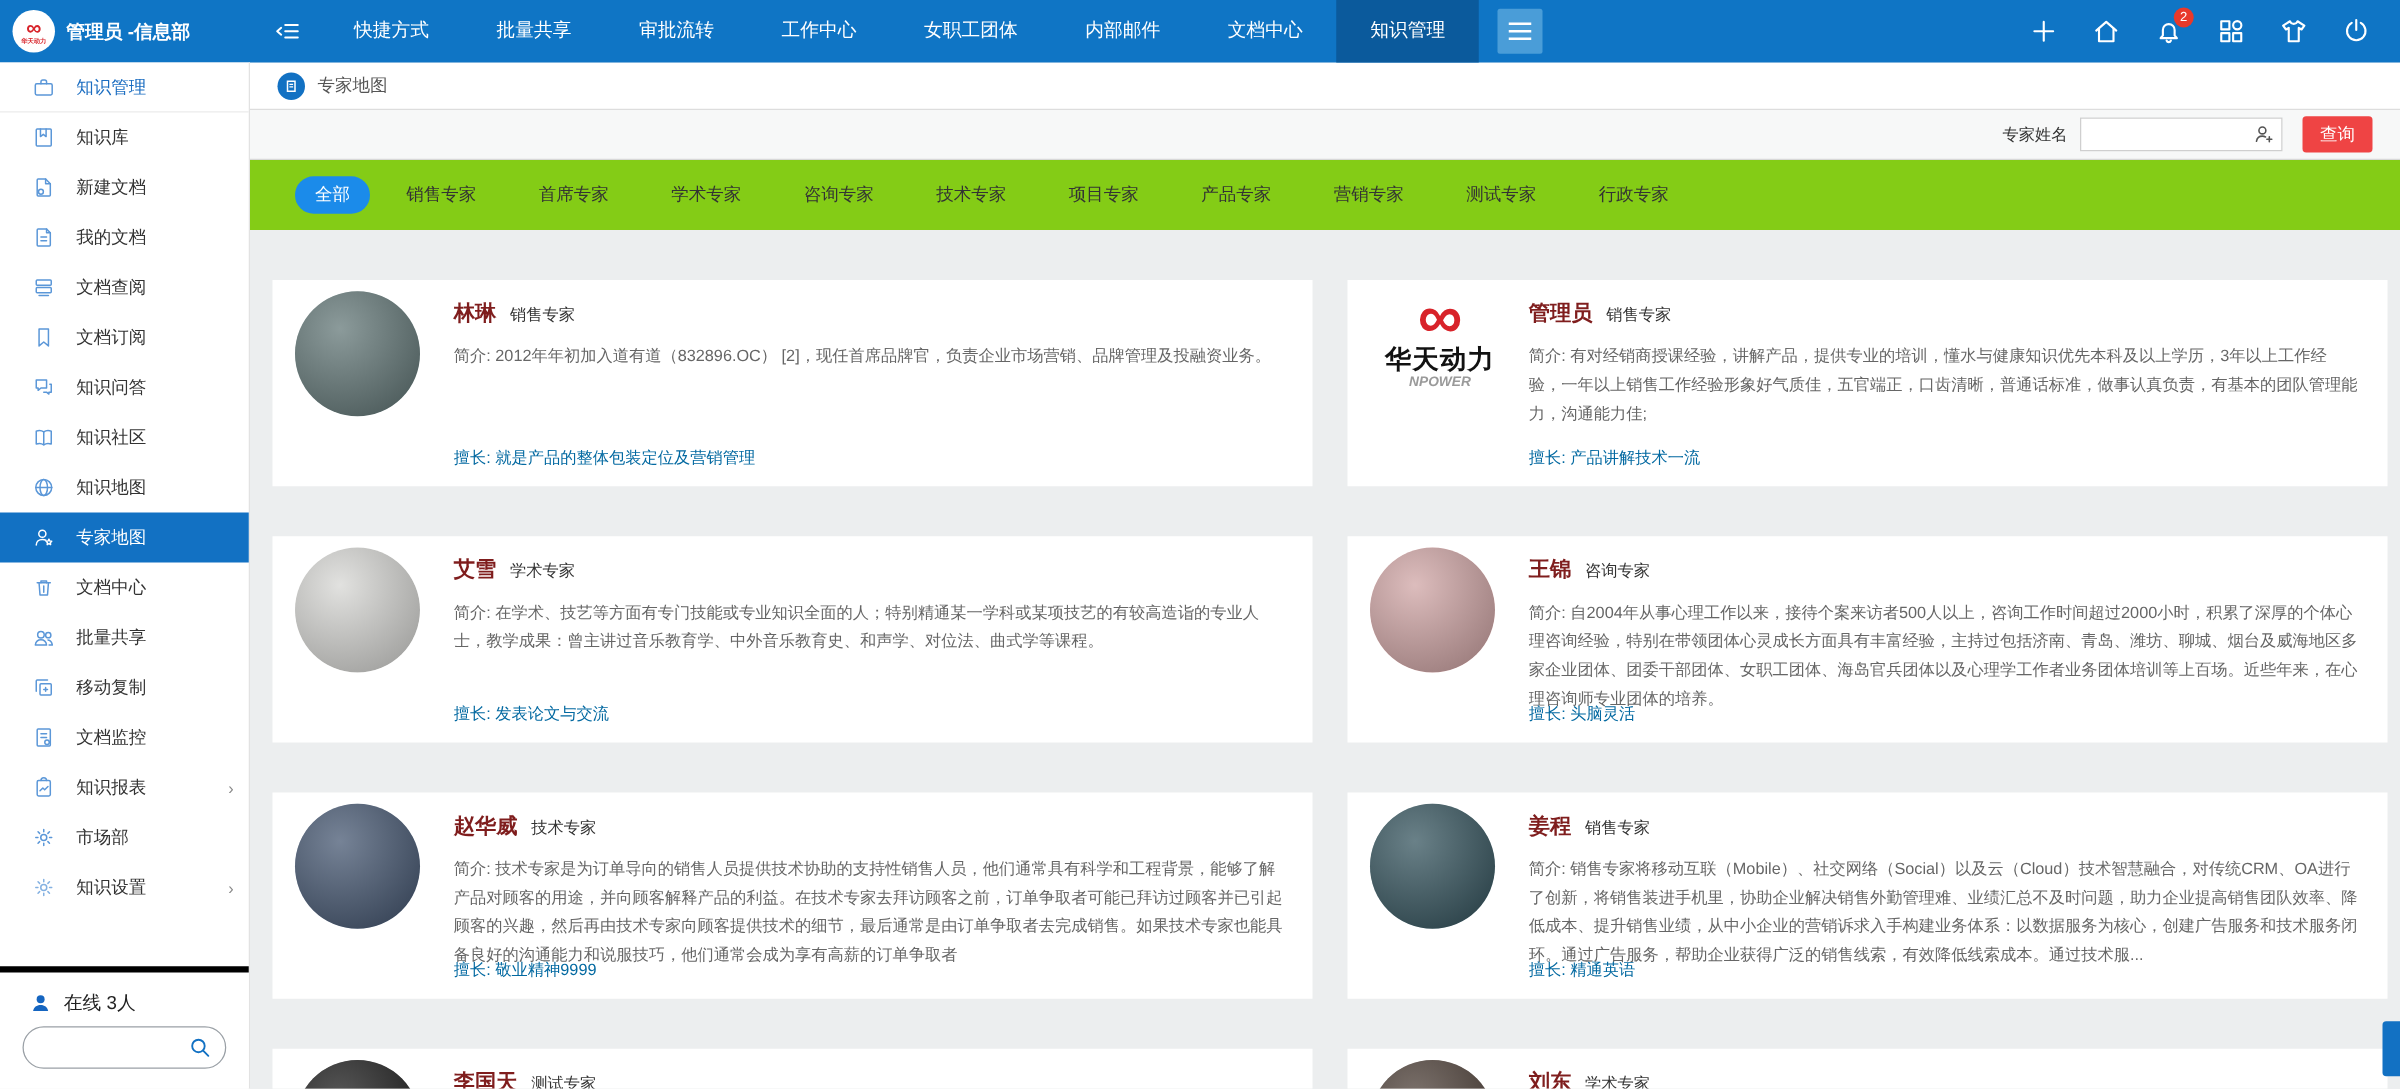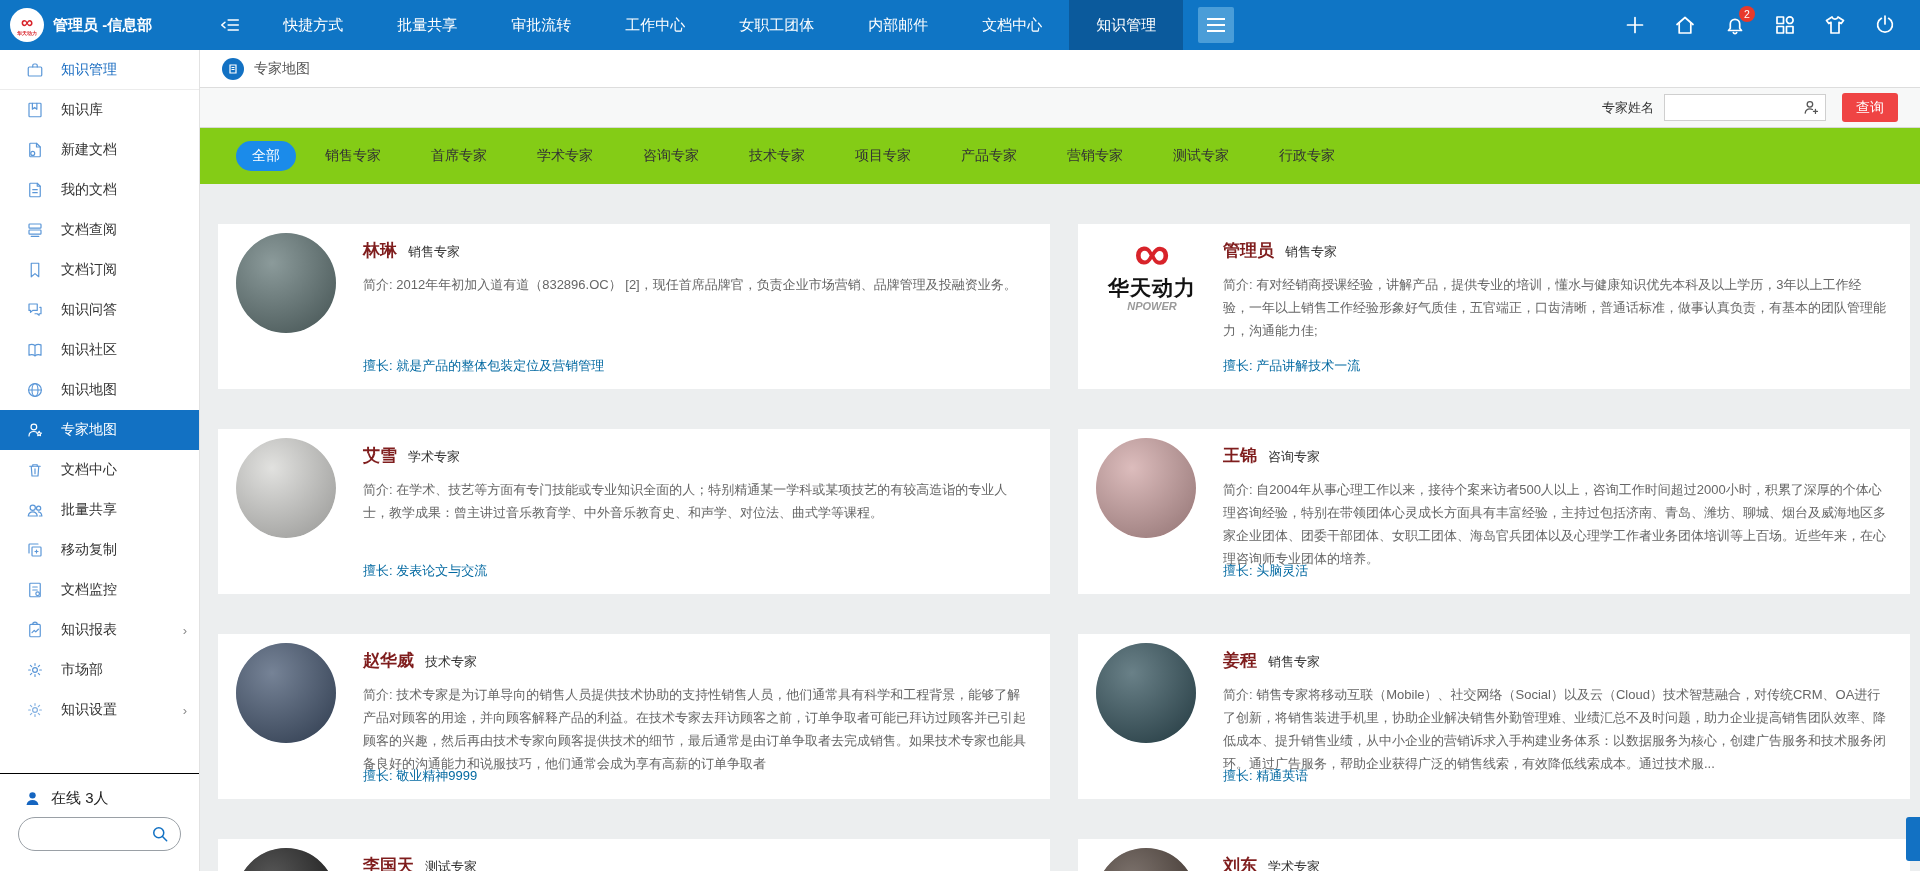--- a/index.html
+++ b/index.html
@@ -24,21 +24,21 @@
   
   .page { display:flex; height:821px; }
   .sidebar { width:200px; background:#fff; border-right:1px solid #e2e2e2; position:relative; flex:none; }
   .side-item { height:40px; display:flex; align-items:center; padding-left:26px; font-size:14px; color:#333; cursor:pointer; position:relative; }
   .side-item .si-box { width:18px; display:flex; margin-right:17px; flex:none; }
   .side-item.header { color:#1b6dc1; border-bottom:1px solid #ececec; }
   .side-item.active { background:#1271c3; color:#fff; }
   .side-item .chev { position:absolute; right:12px; color:#8a8a8a; font-size:13px; }
   .si { stroke:#5b97d8; fill:none; stroke-width:1.6; stroke-linecap:round; stroke-linejoin:round; }
   .side-item.active .si { stroke:#fff; }
-  .side-bottom { position:absolute; bottom:0; left:0; right:0; height:98px; border-top:1px solid #000000; background:#fff; padding-top:9px; }
+  .side-bottom { position:absolute; bottom:0; left:0; right:0; height:98px; border-top:5px solid #000000; background:#fff; padding-top:9px; }
   .online-row { display:flex; align-items:center; padding-left:24px; height:30px; font-size:15px; color:#222; gap:10px; }
   .side-search { margin:4px 18px 0 18px; position:relative; }
   .side-search input { width:100%; height:34px; border:1px solid #9aa0a6; border-radius:17px; outline:none; padding:0 34px 0 14px; font-size:13px; font-family:inherit; }
   .side-search .mag { position:absolute; right:11px; top:7px; }
 
   
   .main { flex:1; display:flex; flex-direction:column; background:#eceeef; min-width:0; }
   .crumb-bar { height:38px; background:#fff; border-bottom:1px solid #dddddd; display:flex; align-items:center; padding-left:22px; gap:10px; flex:none; }
   .crumb-ico { width:22px; height:22px; border-radius:50%; background:#1271c3; display:flex; align-items:center; justify-content:center; }
   .crumb-txt { font-size:14px; color:#555; }

